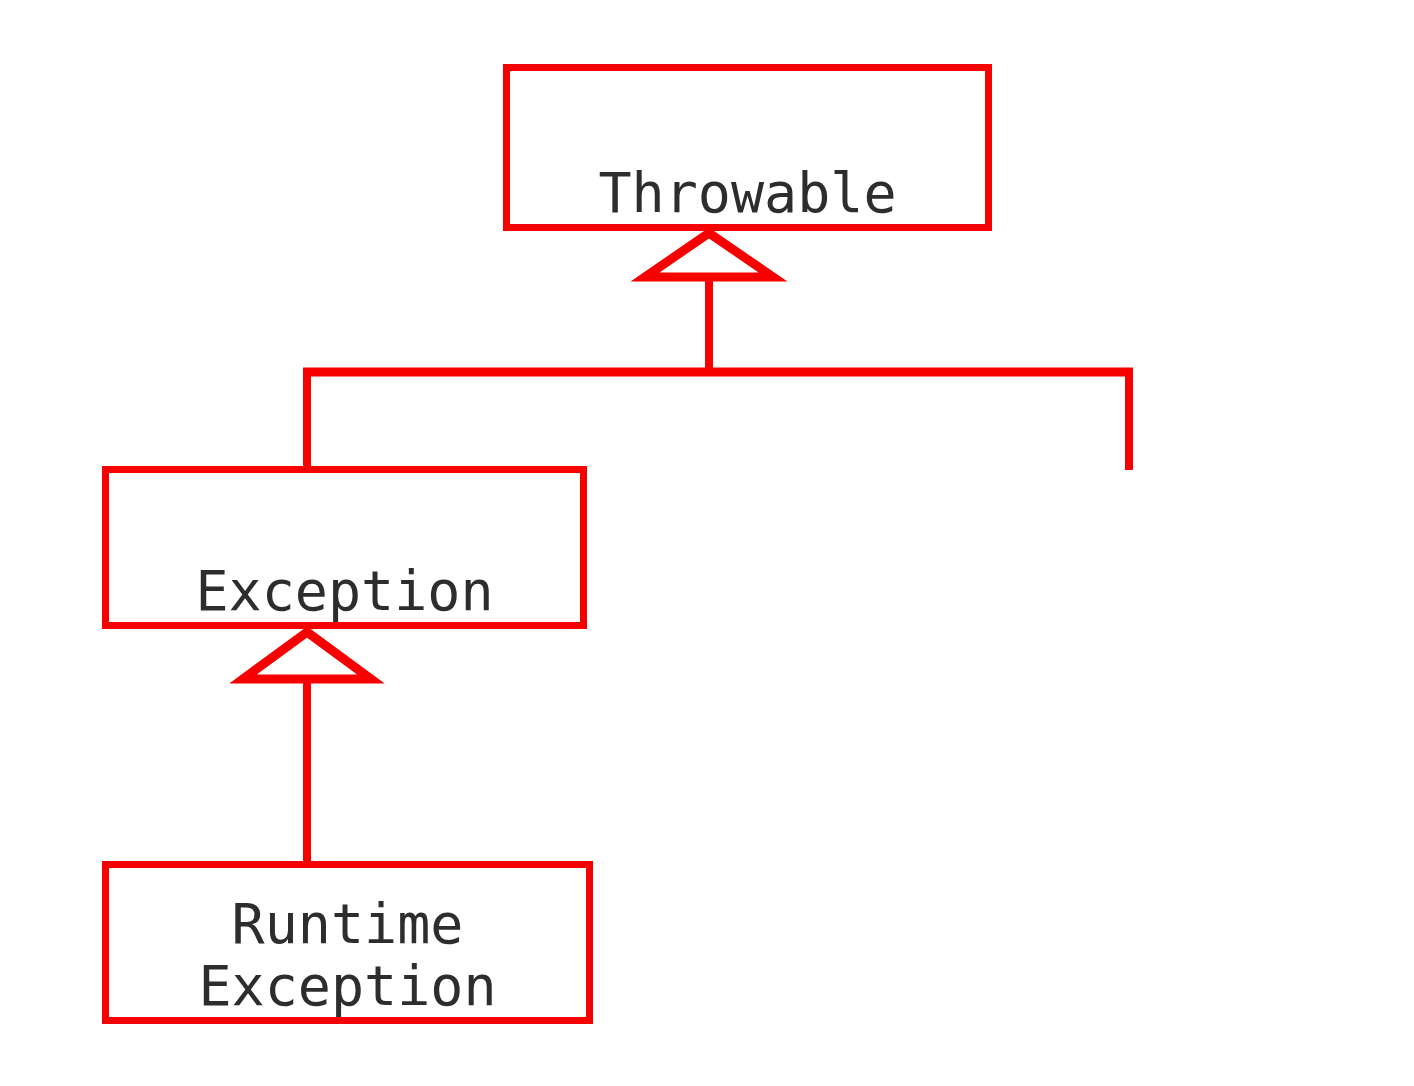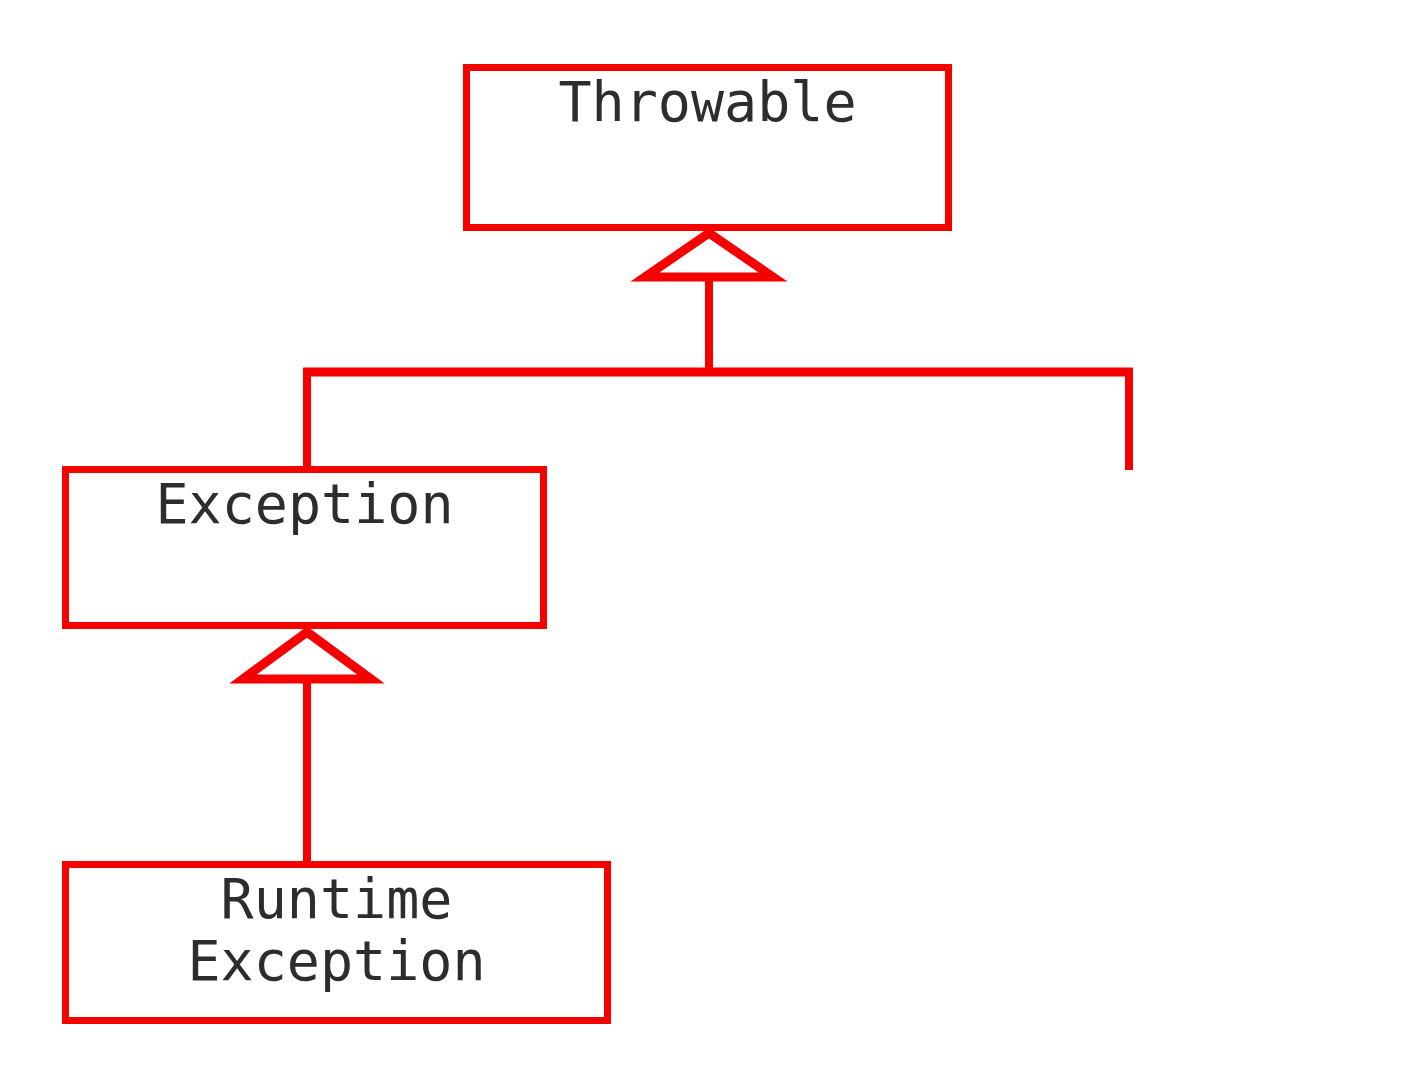--- a/index.html
+++ b/index.html
@@ -25,39 +25,40 @@
     width: 1414px;
     height: 1086px;
     pointer-events: none;
   }
   .node {
     position: absolute;
     box-sizing: border-box;
     background: #ffffff;
     border: 7px solid #f60000;
     display: flex;
-    align-items: flex-start;
+    align-items: flex-end;
     justify-content: center;
     z-index: 2;
+    margin-left: 40px;
   }
   .node-label {
     font-family: "DejaVu Sans Mono", "Liberation Mono", monospace;
     font-size: 55px;
     line-height: 62px;
     color: #2d2d2d;
     text-align: center;
     white-space: pre-line;
     letter-spacing: 0;
     font-weight: 400;
   }
   
   #node-throwable        { left: 463px; top: 64px;  width: 489px; height: 167px; }
   #node-exception        { left: 62px;  top: 466px; width: 485px; height: 163px; }
   #node-error            { left: 882px; top: 466px; width: 485px; height: 163px; }
-  #node-runtimeexception { left: 62px;  top: 861px; width: 549px; height: 163px; }
+  #node-runtimeexception { left: 62px;  top: 861px; width: 491px; height: 163px; }
 </style>
 </head>
 <body>
 
 <div id="canvas">
 
   <svg id="edge-layer" viewBox="0 0 1414 1086" width="1414" height="1086">
 
     <g>
 

